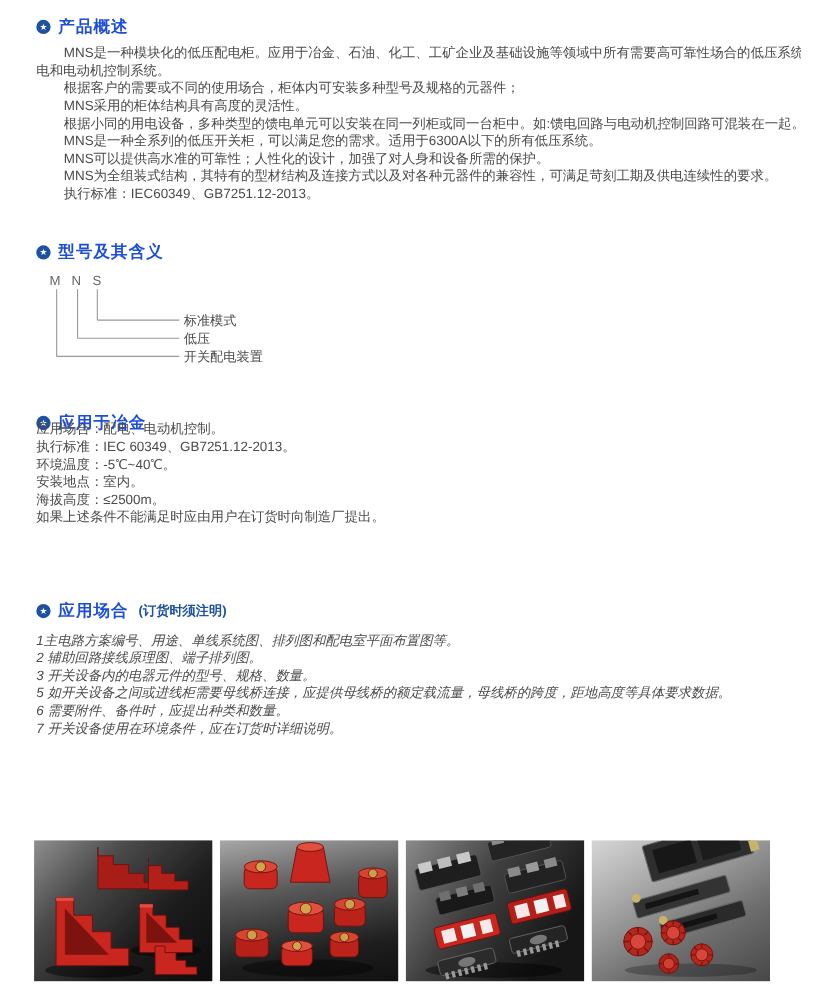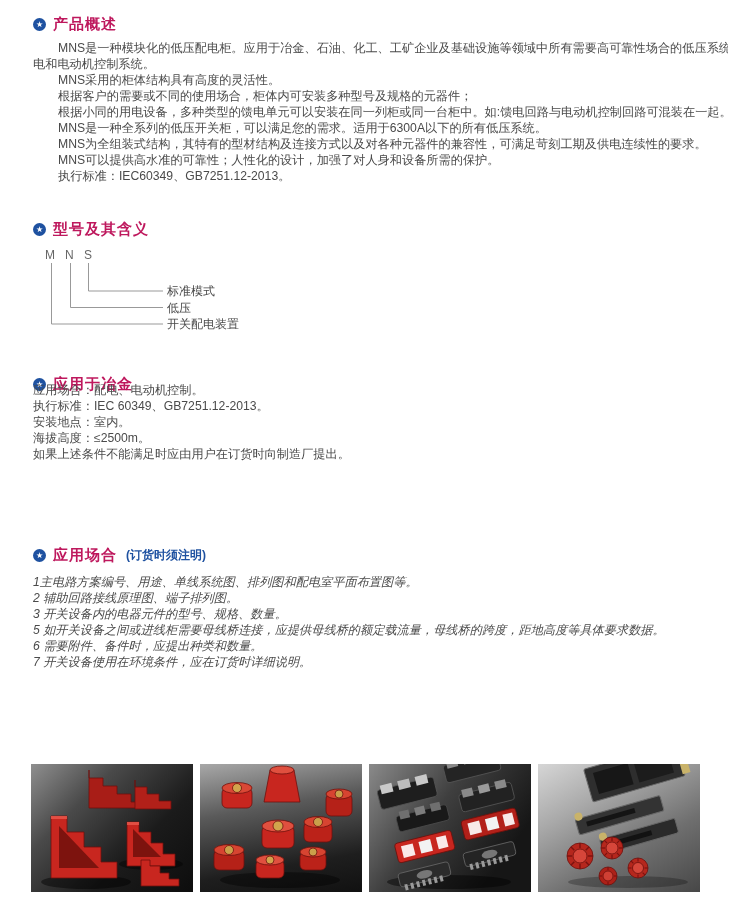--- a/index.html
+++ b/index.html
@@ -15,21 +15,21 @@
     position:absolute;left:33px;
     display:flex;align-items:center;gap:7px;
   }
   .bullet{
     width:13px;height:13px;border-radius:50%;
     background:#1e51a0;color:#fff;
     font-size:8px;line-height:13px;text-align:center;
     flex:0 0 auto;
   }
   .section-title{
-    color:#be185d;font-size:15px;font-weight:bold;letter-spacing:1px;
+    color:#1d4ed8;font-size:15px;font-weight:bold;letter-spacing:1px;
   }
   .section-subtitle{
     color:#1e51a0;font-size:12px;font-weight:bold;margin-left:2px;
   }
   .text-block{
     position:absolute;left:33px;width:695px;
     font-size:12.2px;line-height:16px;
   }
   .line{white-space:nowrap;overflow:hidden;}
   .indent{padding-left:25px;}
@@ -53,26 +53,26 @@
 </head>
 <body>
 
 <div class="section-header" style="top:15px;">
   <span class="bullet">★</span>
   <span class="section-title">产品概述</span>
 </div>
 <div class="text-block" style="top:40px;">
   <div class="line indent">MNS是一种模块化的低压配电柜。应用于冶金、石油、化工、工矿企业及基础设施等领域中所有需要高可靠性场合的低压系统；配</div>
   <div class="line">电和电动机控制系统。</div>
+  <div class="line indent">根据客户的需要或不同的使用场合，柜体内可安装多种型号及规格的元器件；</div>
   <div class="line indent">MNS采用的柜体结构具有高度的灵活性。</div>
-  <div class="line indent">根据客户的需要或不同的使用场合，柜体内可安装多种型号及规格的元器件；</div>
   <div class="line indent">根据小同的用电设备，多种类型的馈电单元可以安装在同一列柜或同一台柜中。如:馈电回路与电动机控制回路可混装在一起。</div>
   <div class="line indent">MNS是一种全系列的低压开关柜，可以满足您的需求。适用于6300A以下的所有低压系统。</div>
+  <div class="line indent">MNS可以提供高水准的可靠性；人性化的设计，加强了对人身和设备所需的保护。</div>
   <div class="line indent">MNS为全组装式结构，其特有的型材结构及连接方式以及对各种元器件的兼容性，可满足苛刻工期及供电连续性的要求。</div>
-  <div class="line indent">MNS可以提供高水准的可靠性；人性化的设计，加强了对人身和设备所需的保护。</div>
   <div class="line indent">执行标准：IEC60349、GB7251.12-2013。</div>
 </div>
 
 <div class="section-header" style="top:220px;">
   <span class="bullet">★</span>
   <span class="section-title">型号及其含义</span>
 </div>
 <svg class="diagram" width="240" height="95" viewBox="0 0 240 95">
   <text class="letter" x="12" y="16">M</text>
   <text class="letter" x="32" y="16">N</text>
@@ -88,20 +88,21 @@
   <text x="134" y="85">开关配电装置</text>
 </svg>
 
 <div class="section-header" style="top:375px;">
   <span class="bullet">★</span>
   <span class="section-title">应用于冶金</span>
 </div>
 <div class="text-block" style="top:382px;">
   <div class="line">应用场合：配电、电动机控制。</div>
   <div class="line">执行标准：IEC 60349、GB7251.12-2013。</div>
+  <div class="line">环境温度：-5℃~40℃。</div>
   <div class="line">安装地点：室内。</div>
   <div class="line">海拔高度：≤2500m。</div>
   <div class="line">如果上述条件不能满足时应由用户在订货时向制造厂提出。</div>
 </div>
 
 <div class="section-header" style="top:546px;">
   <span class="bullet">★</span>
   <span class="section-title">应用场合</span>
   <span class="section-subtitle">(订货时须注明)</span>
 </div>

